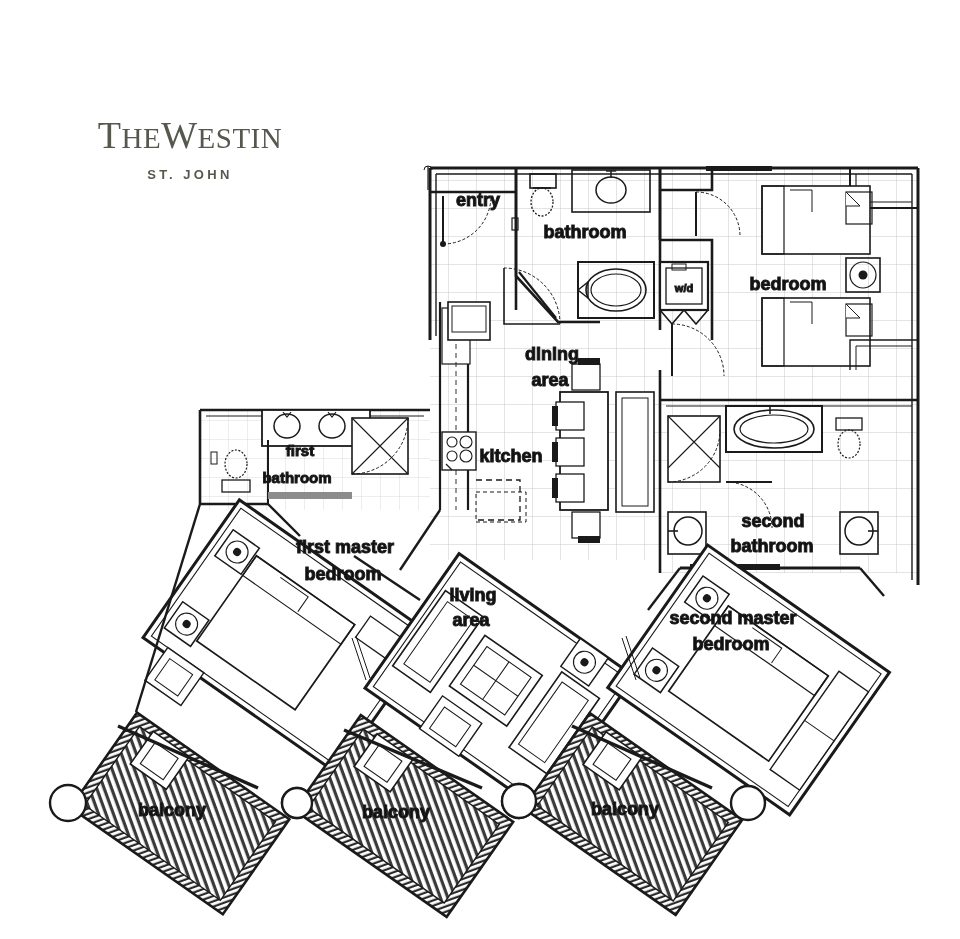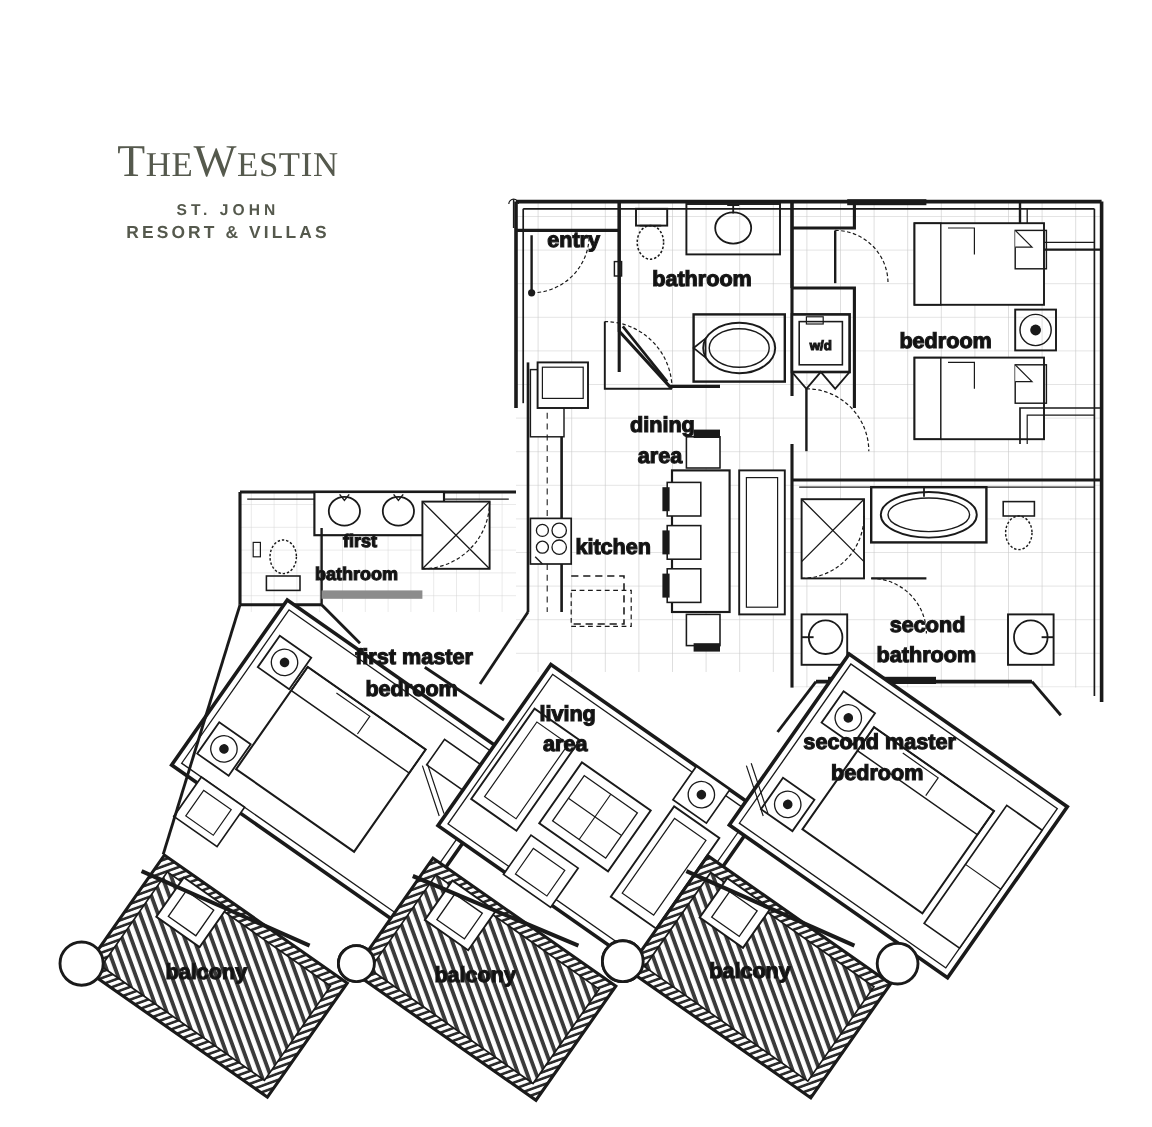--- a/index.html
+++ b/index.html
@@ -44,21 +44,20 @@
   .lbl.xs{font-size:11px;}
 </style>
 </head>
 <body>
 
 <div id="stage">
 
   <div class="logo">
     <div class="logo-main"><span class="cap">T</span><span class="sc">HE</span><span class="cap">W</span><span class="sc">ESTIN</span></div>
     <div class="logo-sub1">ST. JOHN</div>
-    <div class="logo-sub2">RESORT &amp; VILLAS</div>
   </div>
 
   <svg class="plan" viewBox="0 0 960 939">
     <defs>
 
       <pattern id="tile" width="28" height="28" patternUnits="userSpaceOnUse">
         <rect width="28" height="28" fill="#ffffff"></rect>
         <path d="M28 0 L0 0 L0 28" fill="none" stroke="#c9c9c9" stroke-width="1"></path>
       </pattern>
       <pattern id="tileSm" width="19" height="19" patternUnits="userSpaceOnUse">

